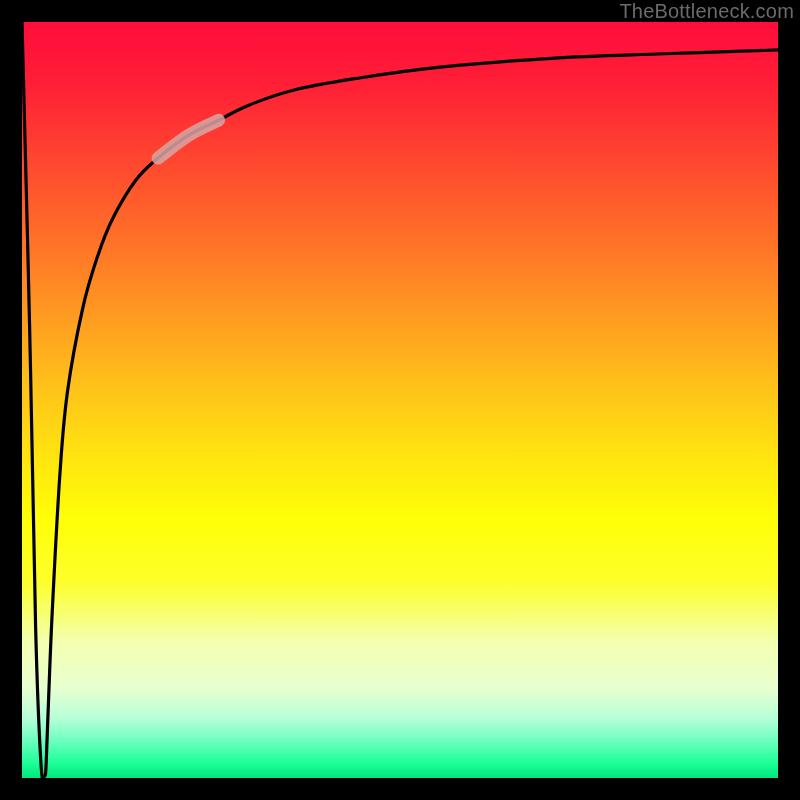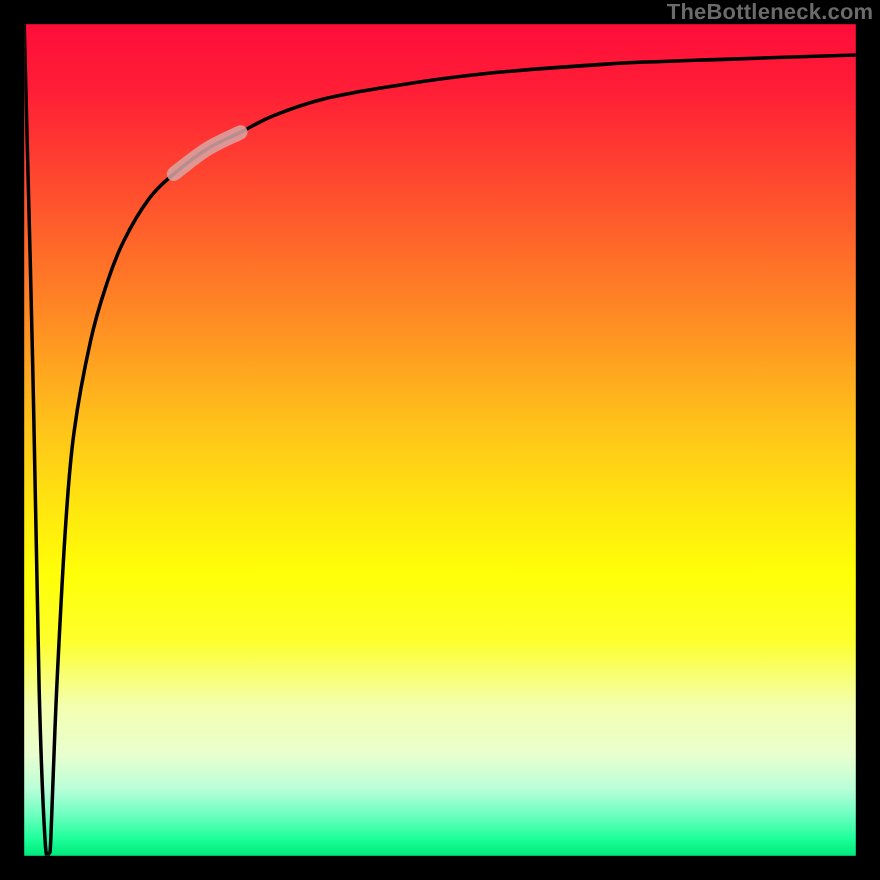--- a/index.html
+++ b/index.html
@@ -45,21 +45,21 @@
     width: 756px;
     height: 756px;
     pointer-events: none;
   }
   .watermark {
     position: absolute;
     top: 0px;
     right: 6px;
     font-family: Arial, Helvetica, sans-serif;
     font-size: 20px;
-    font-weight: 700;
+    font-weight: 400;
     color: #6b6b6b;
     letter-spacing: 0.2px;
   }
 </style>
 </head>
 <body>
 
 <div class="container">
   <div class="plot-area"></div>
 

